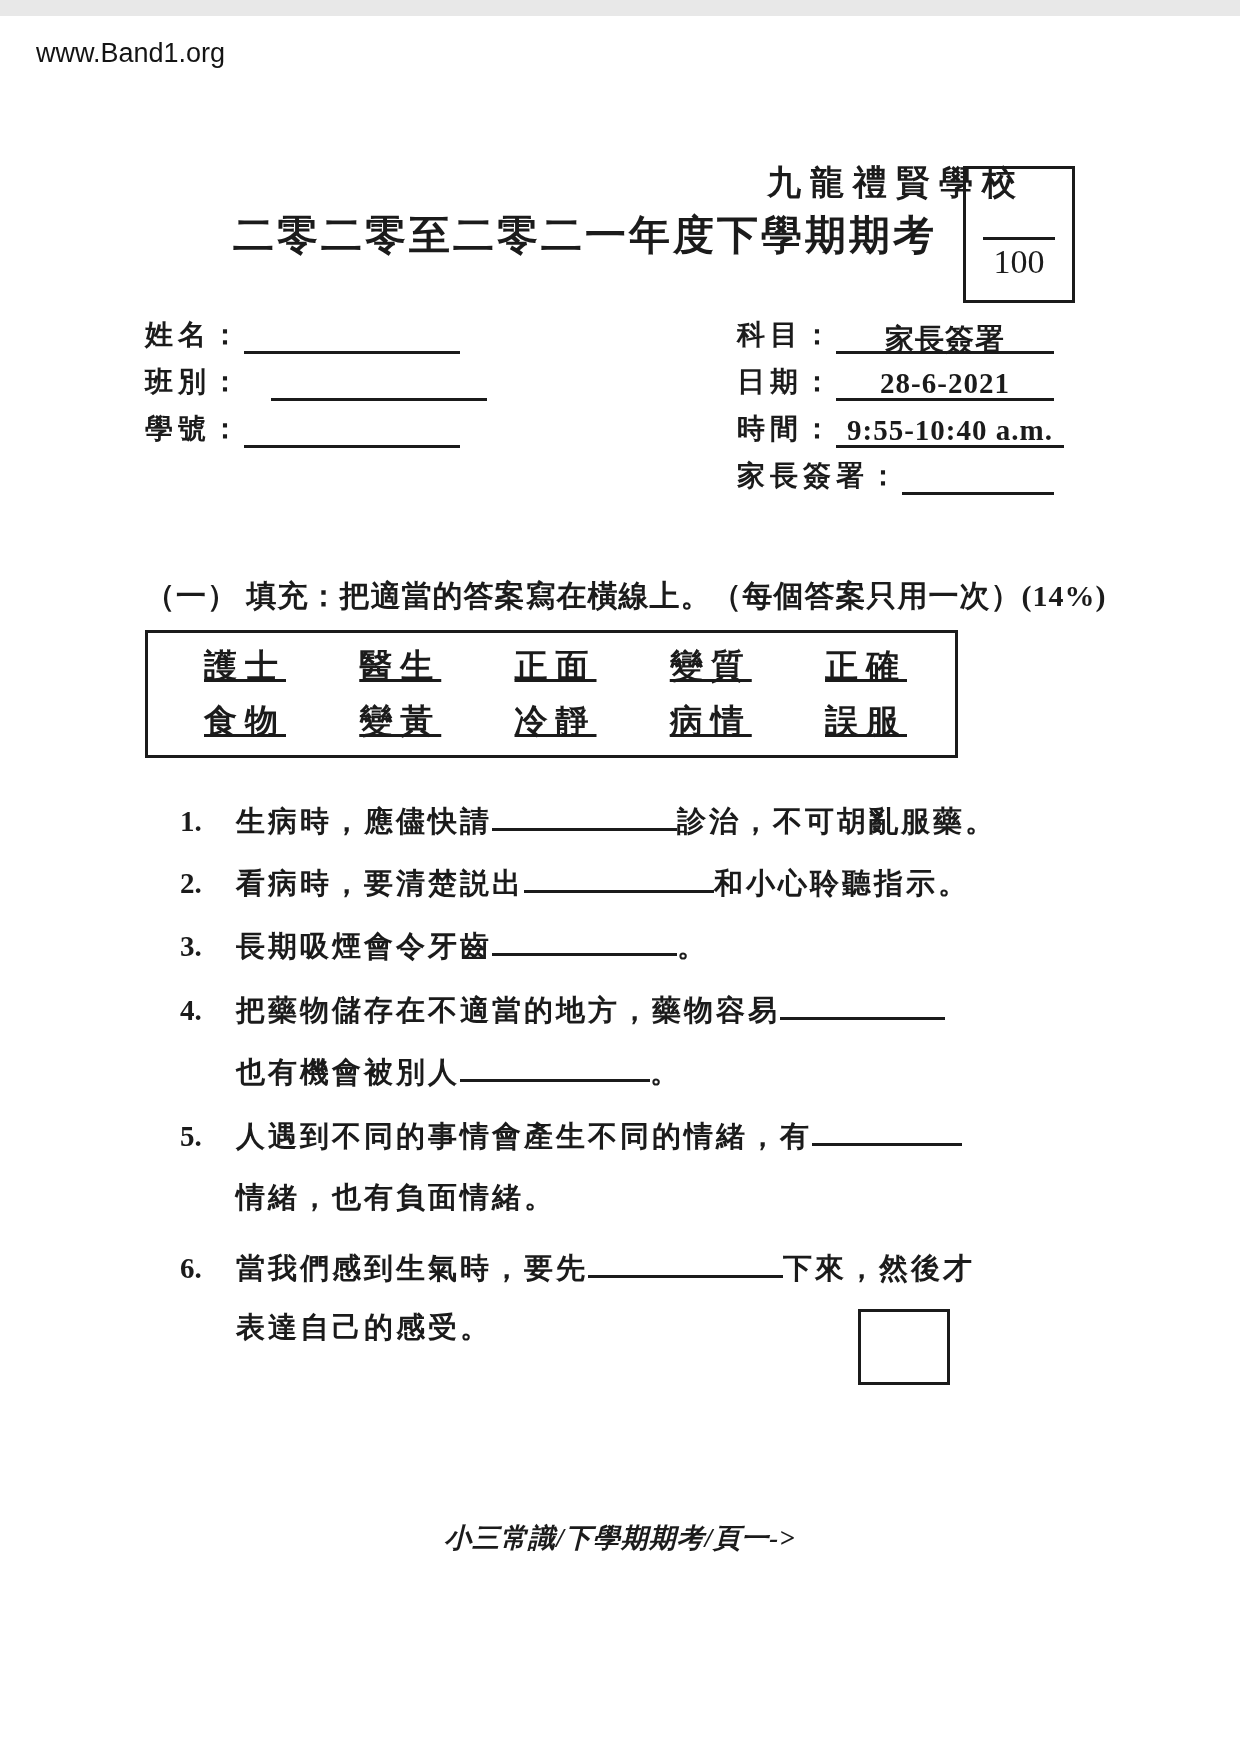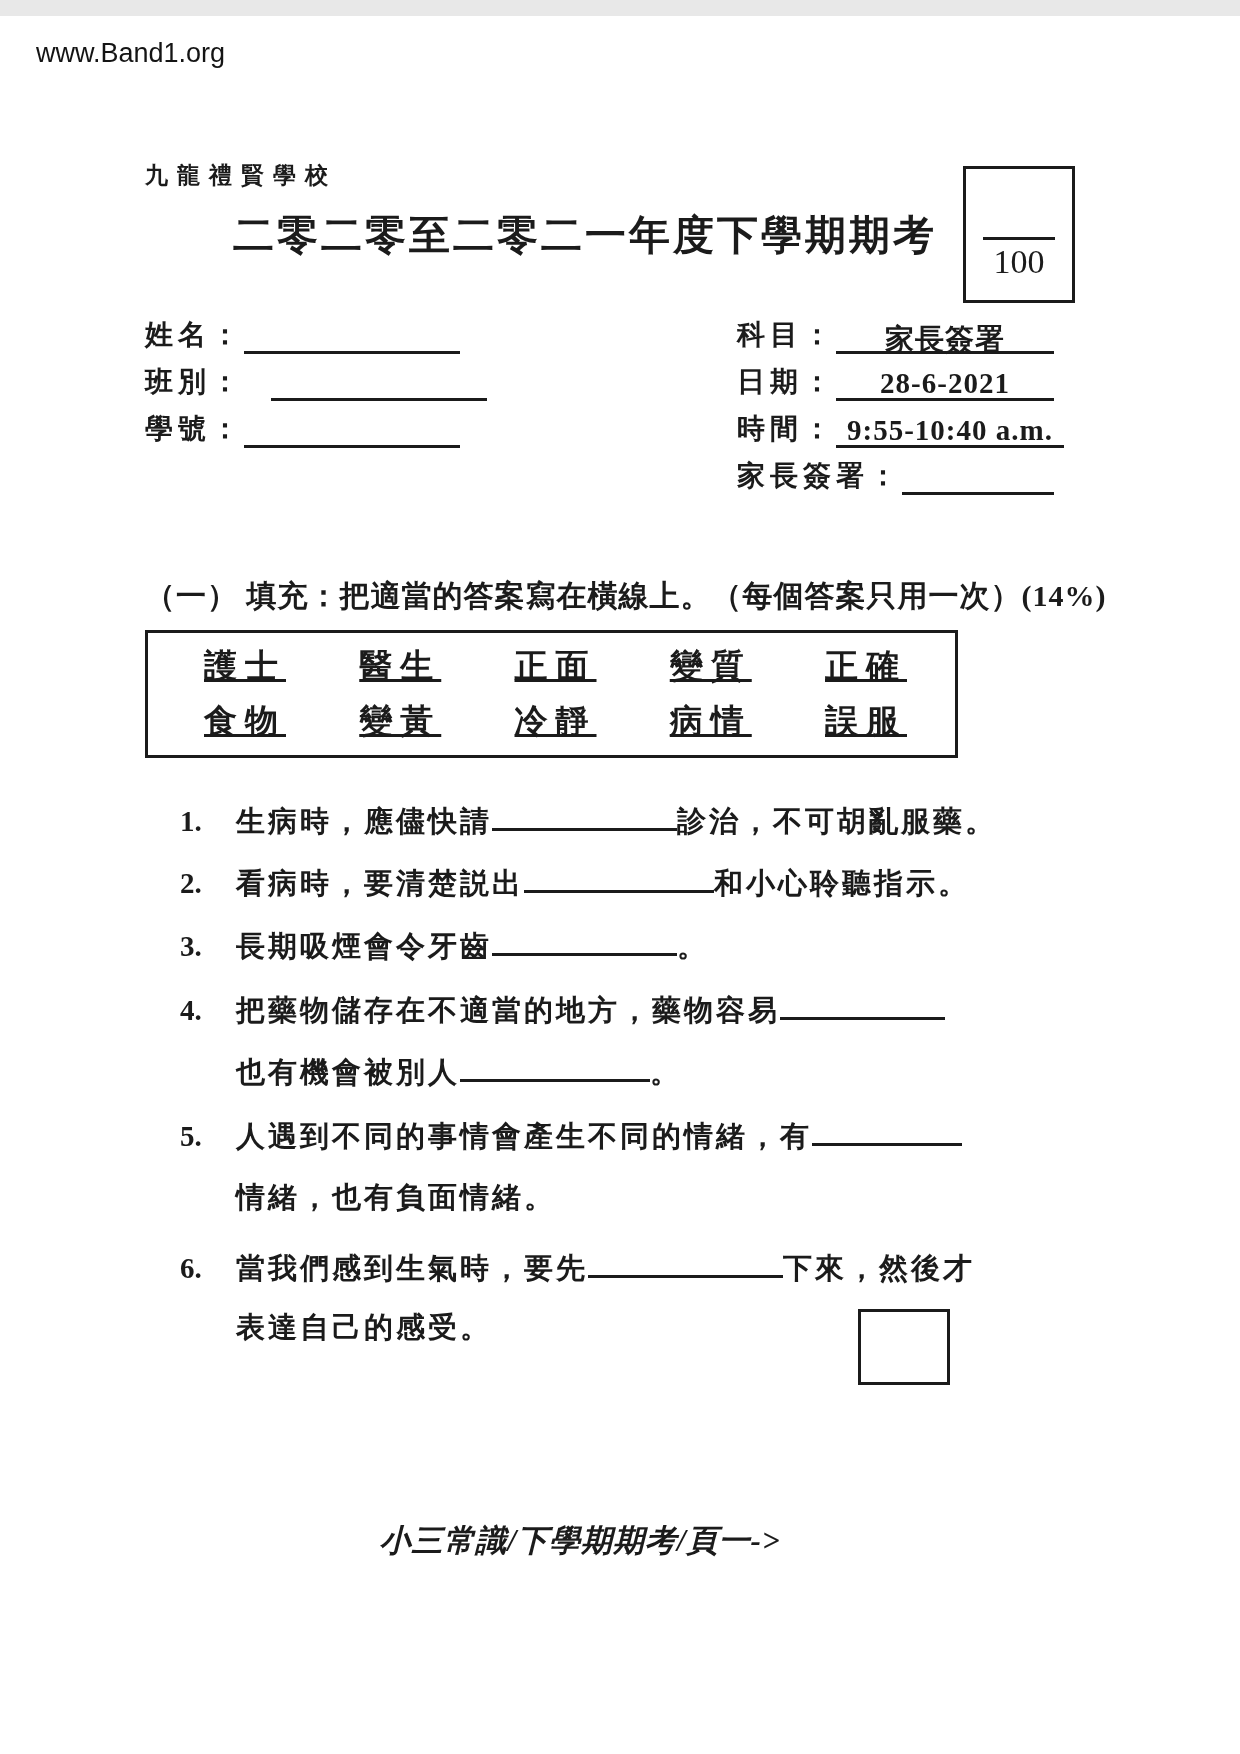--- a/index.html
+++ b/index.html
@@ -13,21 +13,21 @@
     font-family: "Liberation Serif", serif;
     overflow: hidden;
   }
   .watermark {
     position: absolute; left: 36px; top: 22px;
     font-family: "Liberation Sans", sans-serif;
     font-size: 27px; color: #141414;
   }
   .school-title {
     position: absolute; left: 145px; top: 144px; width: 880px;
-    text-align: left; font-size: 23px; letter-spacing: 9px;
+    text-align: right; font-size: 34px; letter-spacing: 9px;
     font-weight: bold; white-space: nowrap;
   }
   .exam-title {
     position: absolute; left: 145px; top: 192px; width: 880px;
     text-align: center; font-size: 41px; letter-spacing: 3px;
     font-weight: bold; white-space: nowrap;
   }
   .score-box {
     position: absolute; left: 963px; top: 150px; width: 112px; height: 137px;
     border: 3px solid #1b1b1b; box-sizing: border-box;
@@ -69,22 +69,22 @@
     display: inline-block; height: 1.0em;
     border-bottom: 3px solid #1b1b1b;
     vertical-align: baseline;
   }
   .answer-box {
     position: absolute; left: 858px; top: 1293px; width: 92px; height: 76px;
     border: 3px solid #1b1b1b; box-sizing: border-box;
   }
   .page-footer {
     position: absolute; left: 0; top: 1504px; width: 1160px;
-    text-align: center; font-size: 31px; font-style: italic;
-    font-weight: bold; letter-spacing: 1px;
+    text-align: center; font-size: 27px; font-style: italic;
+    font-weight: bold; letter-spacing: 1px; padding-left: 40px;
   }
 </style>
 </head>
 <body>
 
 <div class="page">
 
   <div class="watermark">www.Band1.org</div>
 
   <div class="school-title">九龍禮賢學校</div>

